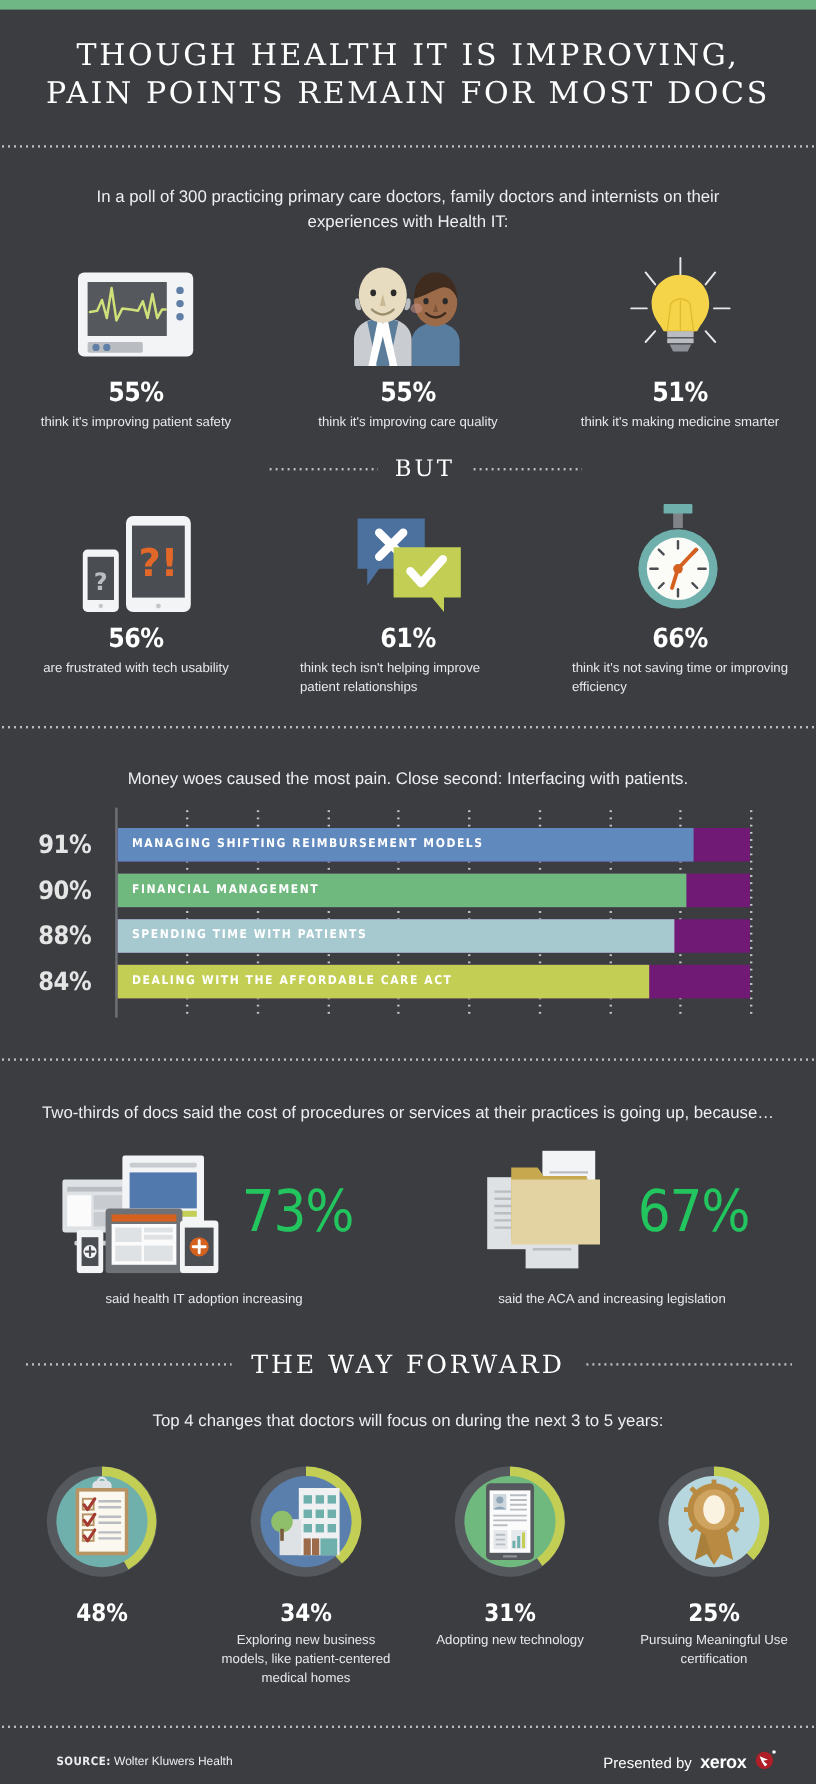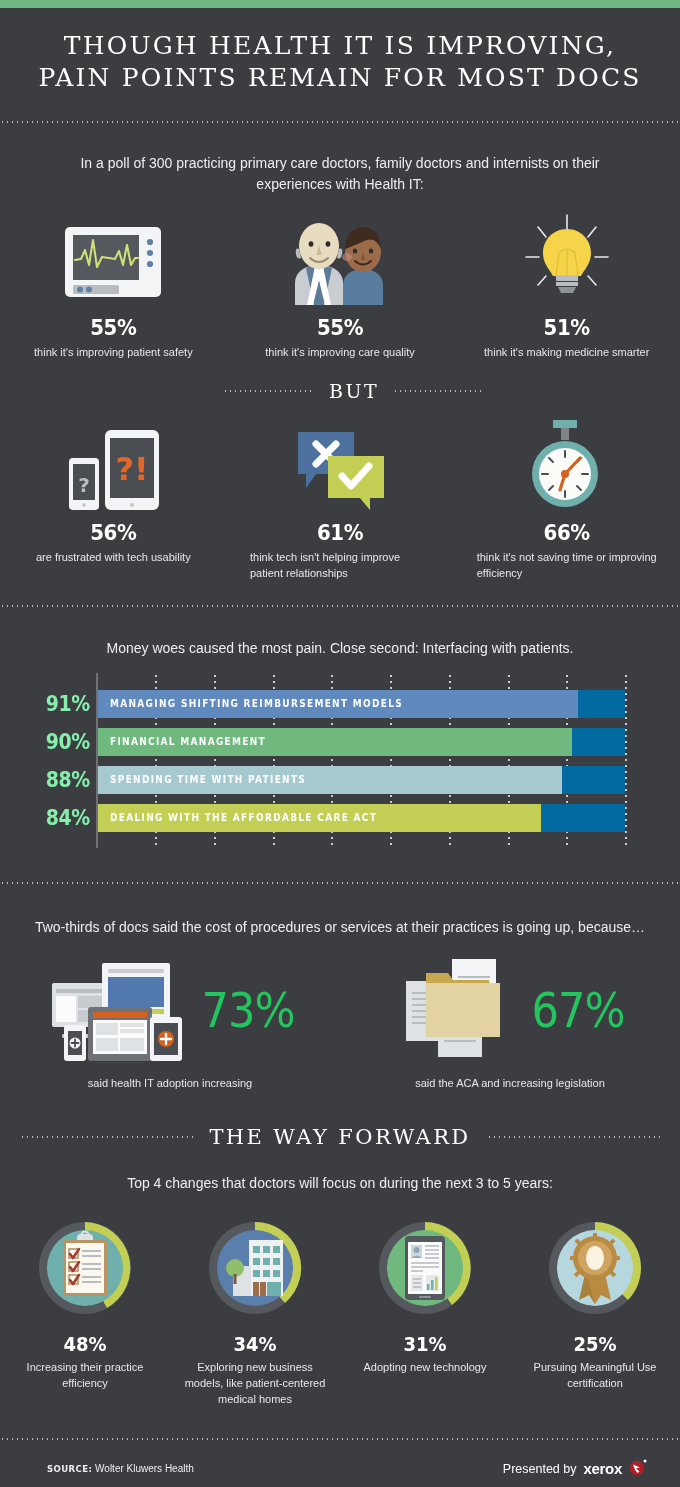--- a/index.html
+++ b/index.html
@@ -67,25 +67,25 @@
   
   .chart { position:absolute; left:0; top:673px; width:680px; height:175px; }
   .chart-axis { position:absolute; left:96px; top:0; width:2px; height:175px; background:#6e7176; }
   .grid-line {
     position:absolute; top:0; width:2px; height:175px;
     background-image:radial-gradient(circle, #c8cacd 0.75px, transparent 1px);
     background-size:2px 6px; background-repeat:repeat-y;
   }
   .bar-row { position:absolute; left:0; width:680px; height:28px; display:flex; align-items:center; }
   .bar-pct {
-    position:absolute; left:18px; width:72px; text-align:right;
+    position:absolute; left:18px; width:72px; text-align:center;
     font-family:"DejaVu Sans Condensed","DejaVu Sans",sans-serif;
-    font-size:21px; font-weight:700; color:#86efac; letter-spacing:-0.3px;
-  }
-  .bar-track { position:absolute; left:98px; width:527px; height:28px; background:#0369a1; }
+    font-size:21px; font-weight:700; color:#e5e5e5; letter-spacing:-0.3px;
+  }
+  .bar-track { position:absolute; left:98px; width:527px; height:28px; background:#701a75; }
   .bar-fill { position:absolute; left:0; top:0; height:28px; }
   .bar-text {
     position:absolute; left:12px; top:0; height:28px; line-height:28px;
     font-family:"DejaVu Sans Condensed","DejaVu Sans",sans-serif;
     font-size:10px; font-weight:700; letter-spacing:1.3px; color:#ffffff; white-space:nowrap;
   }
 
   
   .big-row { position:absolute; left:0; width:680px; display:flex; }
   .big-cell { flex:1; display:flex; flex-direction:column; align-items:center; }
@@ -438,21 +438,20 @@
             <line x1="47" y1="33" x2="66" y2="33"></line>
               <line x1="47" y1="38" x2="66" y2="38"></line>
             <line x1="47" y1="46" x2="66" y2="46"></line>
               <line x1="47" y1="51" x2="66" y2="51"></line>
             <line x1="47" y1="59" x2="66" y2="59"></line>
               <line x1="47" y1="64" x2="66" y2="64"></line>
           </g>
         </svg>
       </div>
       <div class="wf-pct">48%</div>
-      <div class="wf-lbl">Increasing their practice efficiency</div>
     </div>
 
     <div class="wf-cell">
       <div class="wf-circle">
         <svg width="100" height="100" viewBox="0 0 100 100">
           <circle cx="50" cy="50" r="46" fill="#55585c"></circle>
           <path d="M50 4 a46 46 0 0 1 30 81 l-8 -9 a34 34 0 0 0 -22 -60 z" fill="#c3cf54"></path>
           <circle cx="50" cy="50" r="38" fill="#5a7fad"></circle>
           <rect x="44" y="22" width="34" height="56" fill="#eef0f2"></rect>
           <rect x="28" y="48" width="18" height="30" fill="#dfe2e5"></rect>

